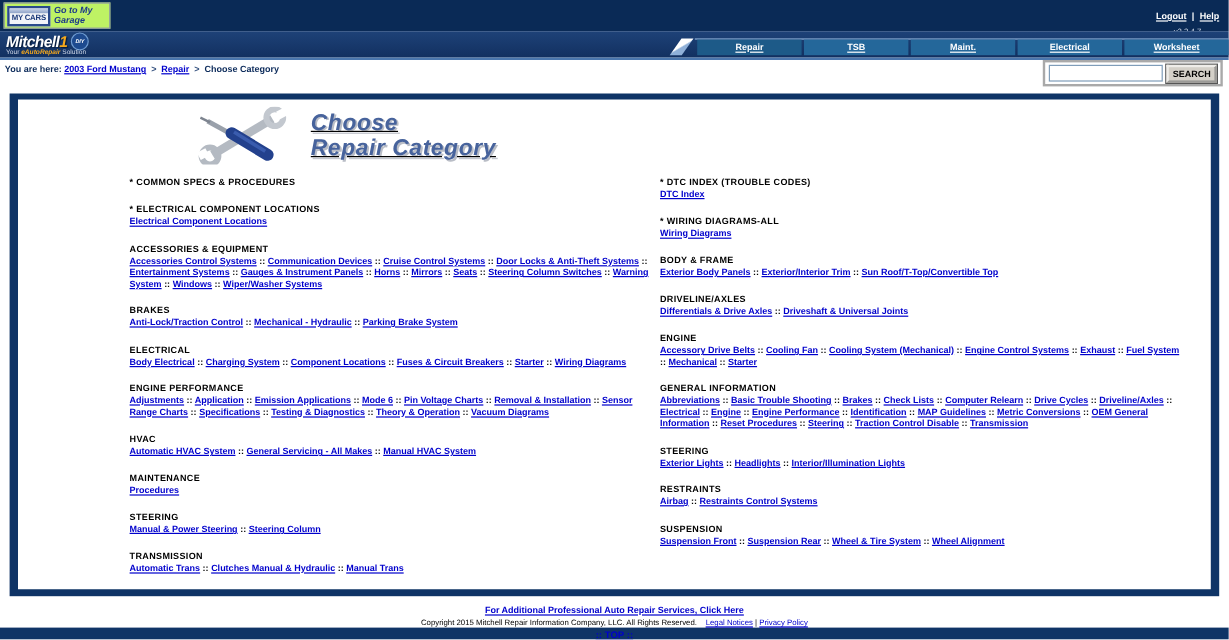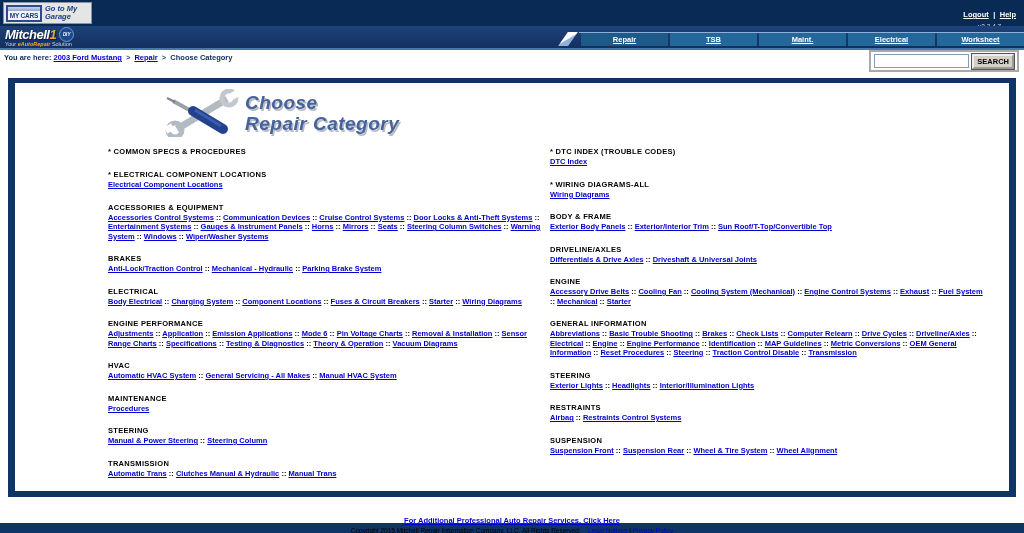--- a/index.html
+++ b/index.html
@@ -1,21 +1,21 @@
 <!DOCTYPE html>
 <html><head>
 <meta charset="utf-8">
 <style>
   * { margin:0; padding:0; box-sizing:border-box; }
   html,body { width:1024px; height:533px; overflow:hidden; background:#fff;
               font-family:"Liberation Sans", sans-serif; }
 
   
   .topbar { position:relative; height:26px; background:#0a2a56; }
-  .garage-btn { position:absolute; left:3px; top:2px; background:#e5e5e5; border:1px solid #8a93a5;
+  .garage-btn { position:absolute; left:3px; top:2px; background:#bef264; border:1px solid #8a93a5;
                 display:flex; align-items:center; gap:3px; padding:1px 4px 1px 2px; height:22px; cursor:pointer; }
   .plate { width:36px; height:17px; border:2px solid #2a4a8c; background:#f2f4f8; text-align:center; }
   .plate .plate-top { height:4px; background:linear-gradient(#c9d4e8,#8fa3c8); font-size:3px; }
   .plate .plate-txt { font-size:6.5px; font-weight:bold; color:#1c3a7a; line-height:9px; letter-spacing:-0.2px; }
   .garage-label { font-size:7.5px; font-weight:bold; font-style:italic; color:#1c3a8a; line-height:8px; width:42px; }
   .top-right { position:absolute; right:8px; top:3px; text-align:center; }
   .top-right a { color:#fff; font-size:7.5px; font-weight:bold; text-decoration:underline; cursor:pointer; }
   .top-right .bar-sep { color:#fff; font-size:7.5px; font-weight:bold; }
   .version { color:#cfd8e8; font-size:6.5px; margin-top:2px; }
 
@@ -49,34 +49,34 @@
   .search-panel { position:absolute; right:5px; top:0; width:150px; height:22px; background:#fff;
                   border:2px solid #a9a9a9; display:flex; align-items:center; padding:2px 3px; gap:3px; }
   .search-input { flex:1; height:14px; border:1px solid #7f9db9; font-size:8px; padding:0 2px; min-width:0; }
   .search-btn { background:#d4d0c8; border:2px outset #efede9; box-shadow:0 0 0 1px #555;
                 font-family:"Liberation Sans",sans-serif; font-size:7.5px; font-weight:bold;
                 padding:1px 3px; cursor:pointer; }
 
   
   .main-box { margin:6px 8px 0 8px; height:419px; background:#fff;
               border:solid #0f3466; border-width:5px 7px 6px 7px; overflow:hidden; }
-  .cat-header { display:flex; align-items:center; gap:6px; margin:4px 0 8px 150px; height:52px; }
+  .cat-header { display:flex; align-items:center; gap:20px; margin:4px 0 8px 150px; height:52px;text-decoration:underline; }
   .cat-title { font-size:19px; line-height:21px; font-weight:bold; font-style:italic; color:#47639c;
                text-shadow:1.5px 1.5px 0 #b9bdc6; letter-spacing:0.5px; }
   .cols { display:flex; gap:8px; padding-left:93px; }
   .col { width:434px; }
   .section { margin-bottom:13px; }
   .section.extra-gap { margin-top:12px; }
   .sec-head { font-size:7.5px; font-weight:bold; color:#000; letter-spacing:0.3px; line-height:10px; }
   .sec-links { font-size:7.5px; font-weight:bold; line-height:9.5px; color:#000; }
   .sec-links a { color:#0000cc; text-decoration:underline; cursor:pointer; }
   .sep { color:#000; }
 
   
-  .footer { height:26px; text-align:center; padding-top:12px; background:#fff; }
+  .footer { height:26px; text-align:center; padding-top:1px; background:#fff; }
   .footer-link a { font-size:7.5px; color:#0000cc; text-decoration:underline; font-weight:bold; cursor:pointer; }
   .copyright { font-size:6.5px; color:#000; line-height:8.5px; }
   .copyright a { color:#0000cc; text-decoration:underline; cursor:pointer; }
   .top-link { font-size:8px; font-weight:bold; color:#0000cc; }
   .top-link a { color:#0000cc; text-decoration:underline; cursor:pointer; }
   .bottom-bar { height:10px; background:#0f3466; }
 </style>
 </head>
 <body>
 

